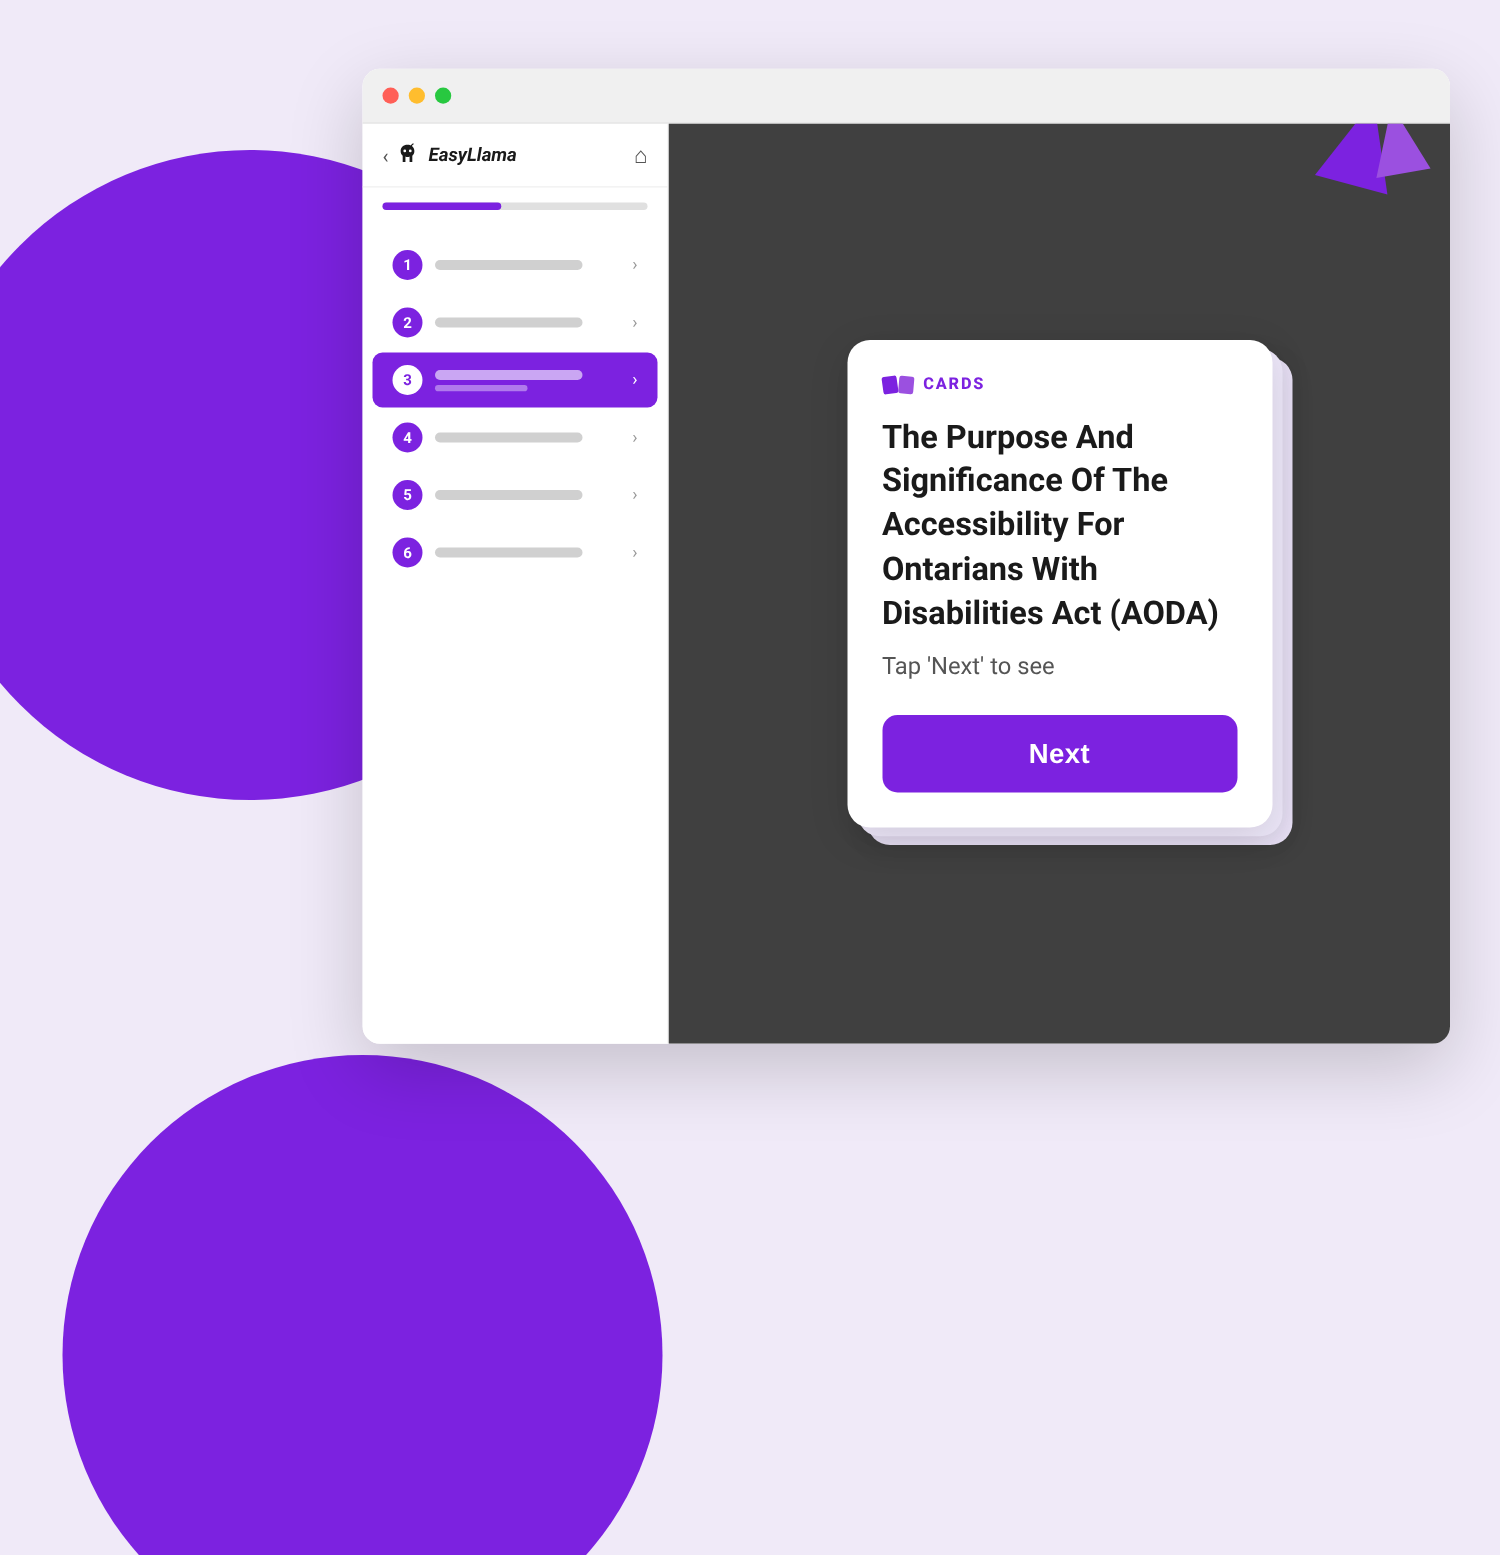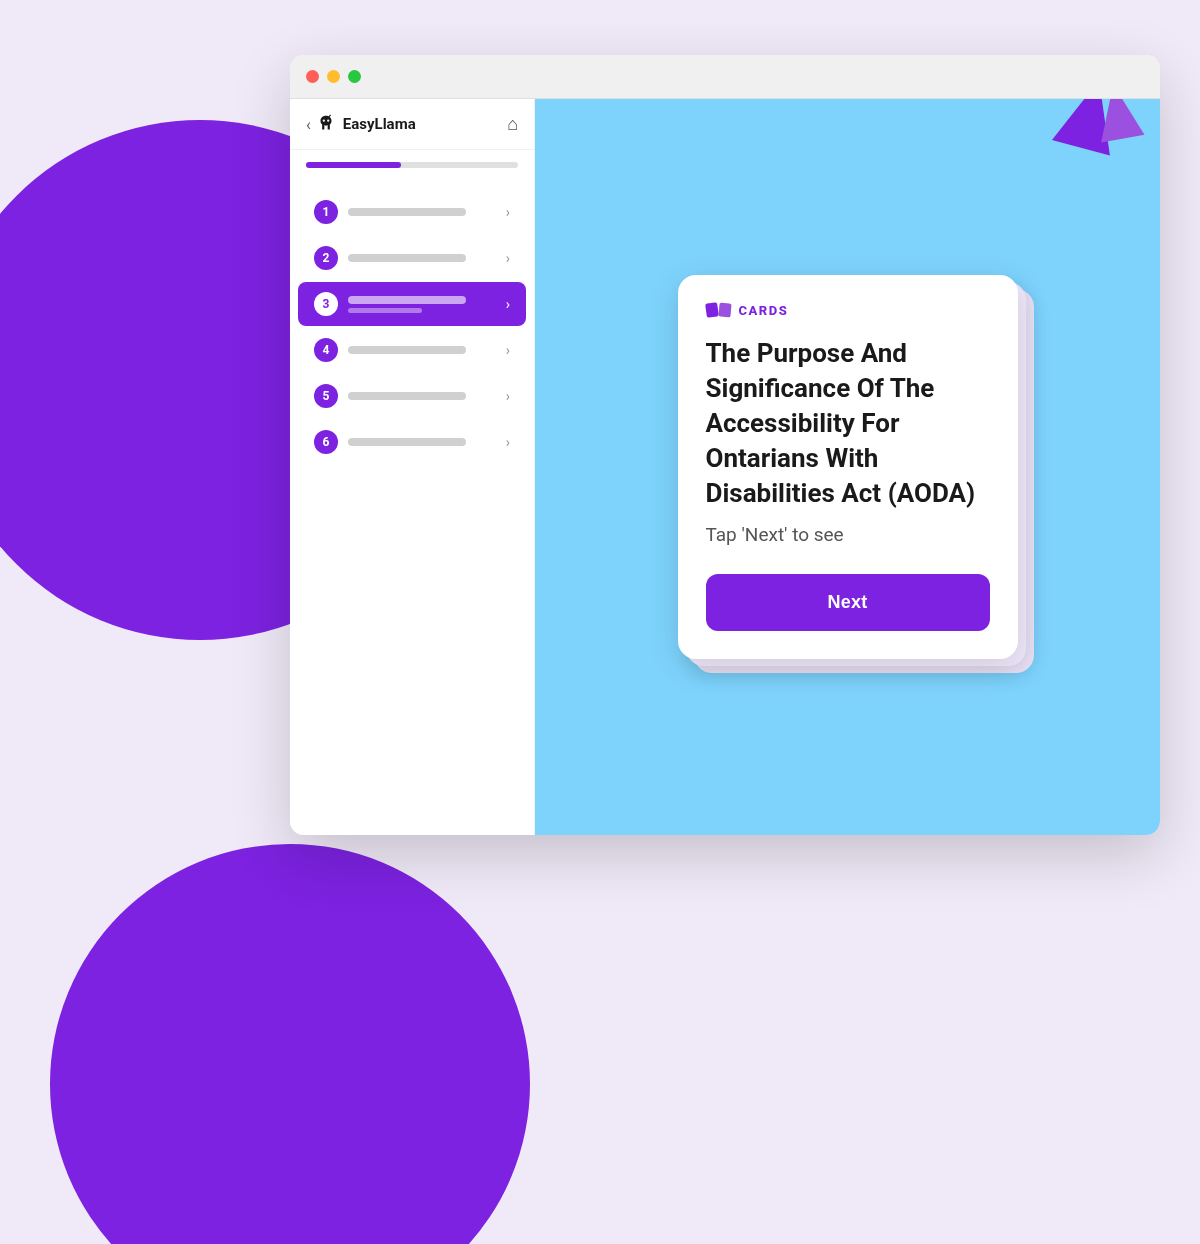--- a/index.html
+++ b/index.html
@@ -107,20 +107,21 @@
       cursor: pointer;
     }
 
     .logo-area {
       display: flex;
       align-items: center;
       gap: 6px;
       font-weight: 700;
       font-size: 15px;
       color: #1a1a1a;
+      font-style: italic;
     }
 
     .llama-icon {
       width: 22px;
       height: 22px;
     }
 
     .home-icon {
       color: #555;
       font-size: 18px;
@@ -222,21 +223,21 @@
     }
 
     .nav-chevron {
       color: #999;
       font-size: 14px;
     }
 
     
     .main-content {
       flex: 1;
-      background: #7dd3fc;
+      background: #404040;
       position: relative;
       display: flex;
       align-items: center;
       justify-content: center;
       overflow: hidden;
     }
 
     
     .card-stack-wrapper {
       position: relative;
@@ -306,21 +307,21 @@
     }
 
     .next-button {
       display: block;
       width: 100%;
       background: #7c22e0;
       color: white;
       border: none;
       border-radius: 12px;
       padding: 18px;
-      font-size: 18px;
+      font-size: 22px;
       font-weight: 600;
       text-align: center;
       cursor: pointer;
       letter-spacing: 0.3px;
     }
 
     
     .triangle-deco {
       position: absolute;
       top: -20px;

